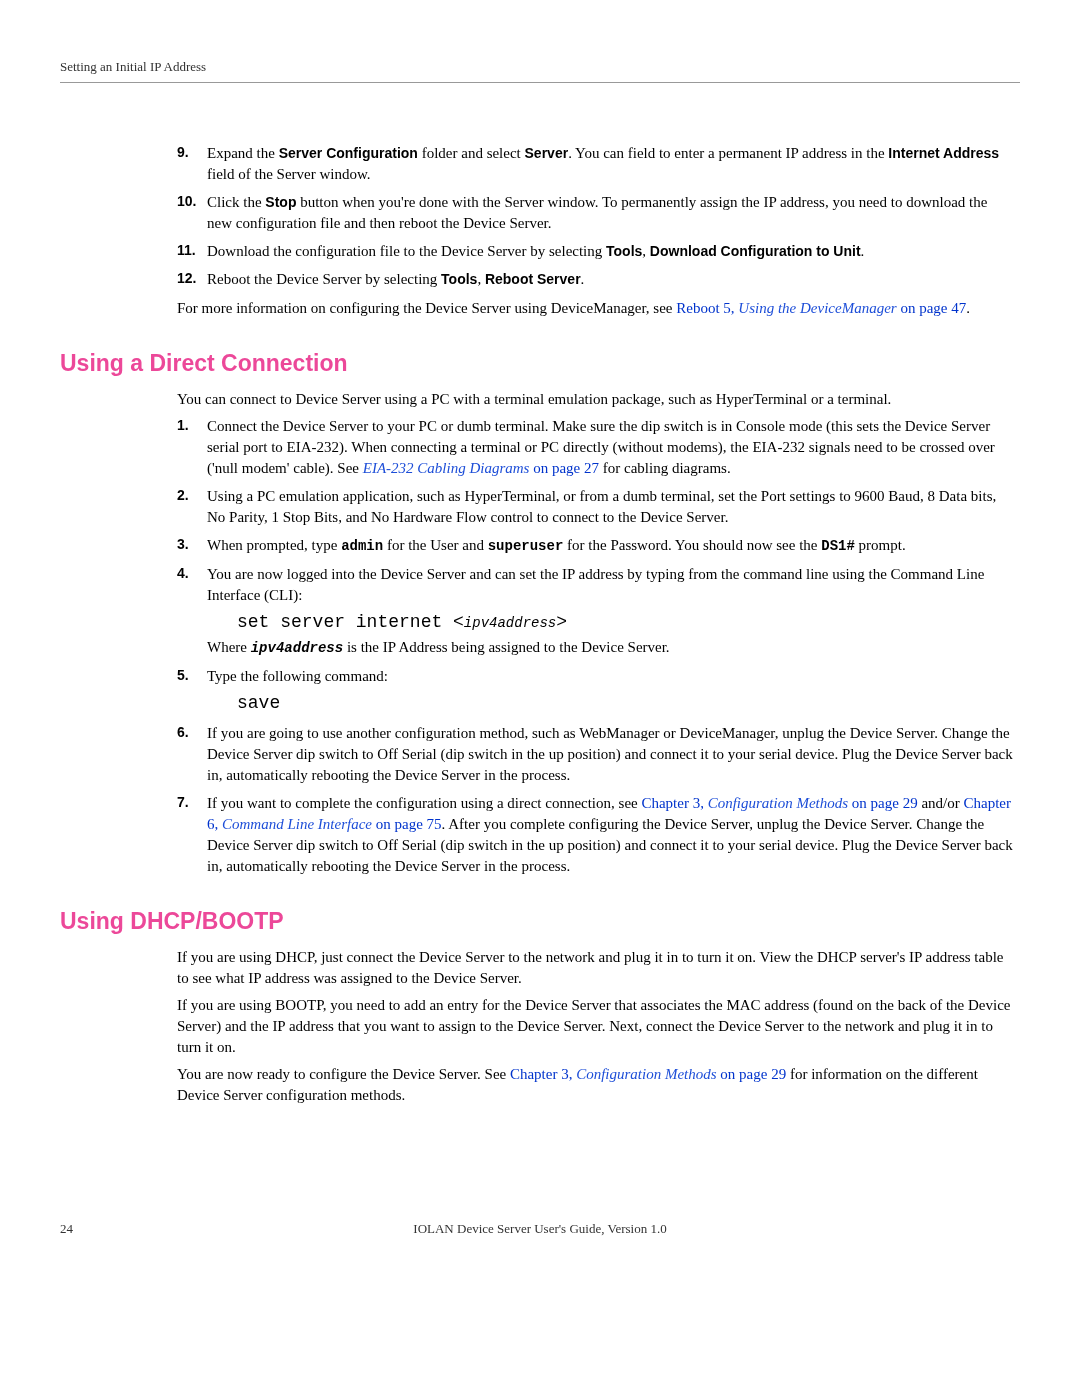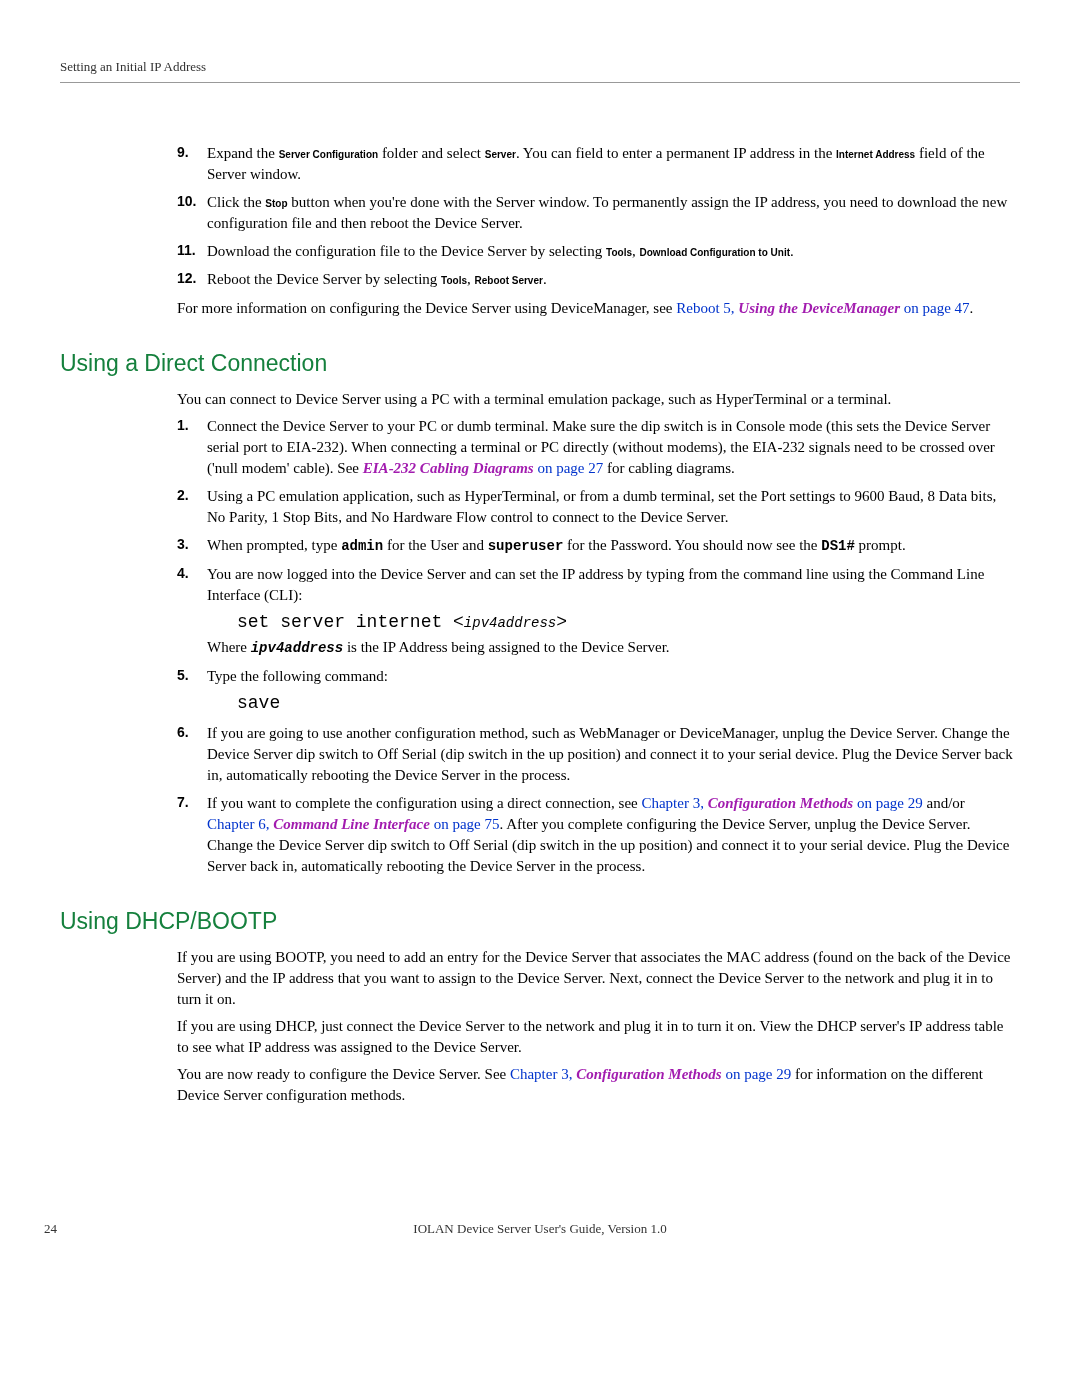--- a/index.html
+++ b/index.html
@@ -50,36 +50,36 @@
       left: 0;
       top: 0;
       font-weight: bold;
       font-family: Arial, Helvetica, sans-serif;
       font-size: 14px;
       color: #000;
     }
     .bold-sans {
       font-family: Arial, Helvetica, sans-serif;
       font-weight: bold;
-      font-size: 10px;
+      font-size: 14px;
     }
     .link {
       color: #0033cc;
     }
     .link-italic {
-      color: #a21caf;
+      color: #1d4ed8;
       font-style: italic;
-      font-weight: bold;
+      font-weight: normal;
     }
     h2.section {
       font-family: Arial, Helvetica, sans-serif;
-      font-weight: normal;
+      font-weight: bold;
       font-size: 23px;
       margin: 28px 0 10px 0;
-      color: #15803d;
+      color: #ec4899;
     }
     .mono {
       font-family: "Courier New", Courier, monospace;
       font-size: 18px;
     }
     .mono-bold {
       font-family: Liberation Mono, monospace;
       font-weight: bold;
       font-size: 14px;
       margin-top: 18px;
@@ -104,21 +104,21 @@
       position: absolute;
       bottom: 52px;
       left: 0;
       width: 100%;
       text-align: center;
       font-size: 13px;
       color: #333;
     }
     .footer .pagenum {
       position: absolute;
-      left: 44px;
+      left: 60px;
     }
     .body-text {
       margin-bottom: 6px;
     }
   </style>
 </head>
 <body>
 
 <div class="page">
   <div class="header-line">Setting an Initial IP Address</div>
@@ -185,22 +185,22 @@
         </li>
         <li>
           <span class="num">7.</span>
           <span>If you want to complete the configuration using a direct connection, see </span><span class="link">Chapter 3, </span><span class="link-italic">Configuration Methods</span><span class="link"> on page 29</span><span> and/or </span><span class="link">Chapter 6, </span><span class="link-italic">Command Line Interface</span><span class="link"> on page 75</span><span>. After you complete configuring the Device Server, unplug the Device Server. Change the Device Server dip switch to Off Serial (dip switch in the up position) and connect it to your serial device. Plug the Device Server back in, automatically rebooting the Device Server in the process.</span>
         </li>
       </ol>
     </div>
 
     <h2 class="section">Using DHCP/BOOTP</h2>
     <div class="indented">
+      <p class="body-text">If you are using DHCP, just connect the Device Server to the network and plug it in to turn it on. View the DHCP server's IP address table to see what IP address was assigned to the Device Server.</p>
       <p class="body-text">If you are using BOOTP, you need to add an entry for the Device Server that associates the MAC address (found on the back of the Device Server) and the IP address that you want to assign to the Device Server. Next, connect the Device Server to the network and plug it in to turn it on.</p>
-      <p class="body-text">If you are using DHCP, just connect the Device Server to the network and plug it in to turn it on. View the DHCP server's IP address table to see what IP address was assigned to the Device Server.</p>
       <p class="body-text">
         <span>You are now ready to configure the Device Server. See </span><span class="link">Chapter 3, </span><span class="link-italic">Configuration Methods</span><span class="link"> on page 29</span><span> for information on the different Device Server configuration methods.</span>
       </p>
     </div>
   </div>
 
   <div class="footer">
     <span class="pagenum">24</span>
     <span>IOLAN Device Server User's Guide, Version 1.0</span>
   </div>

